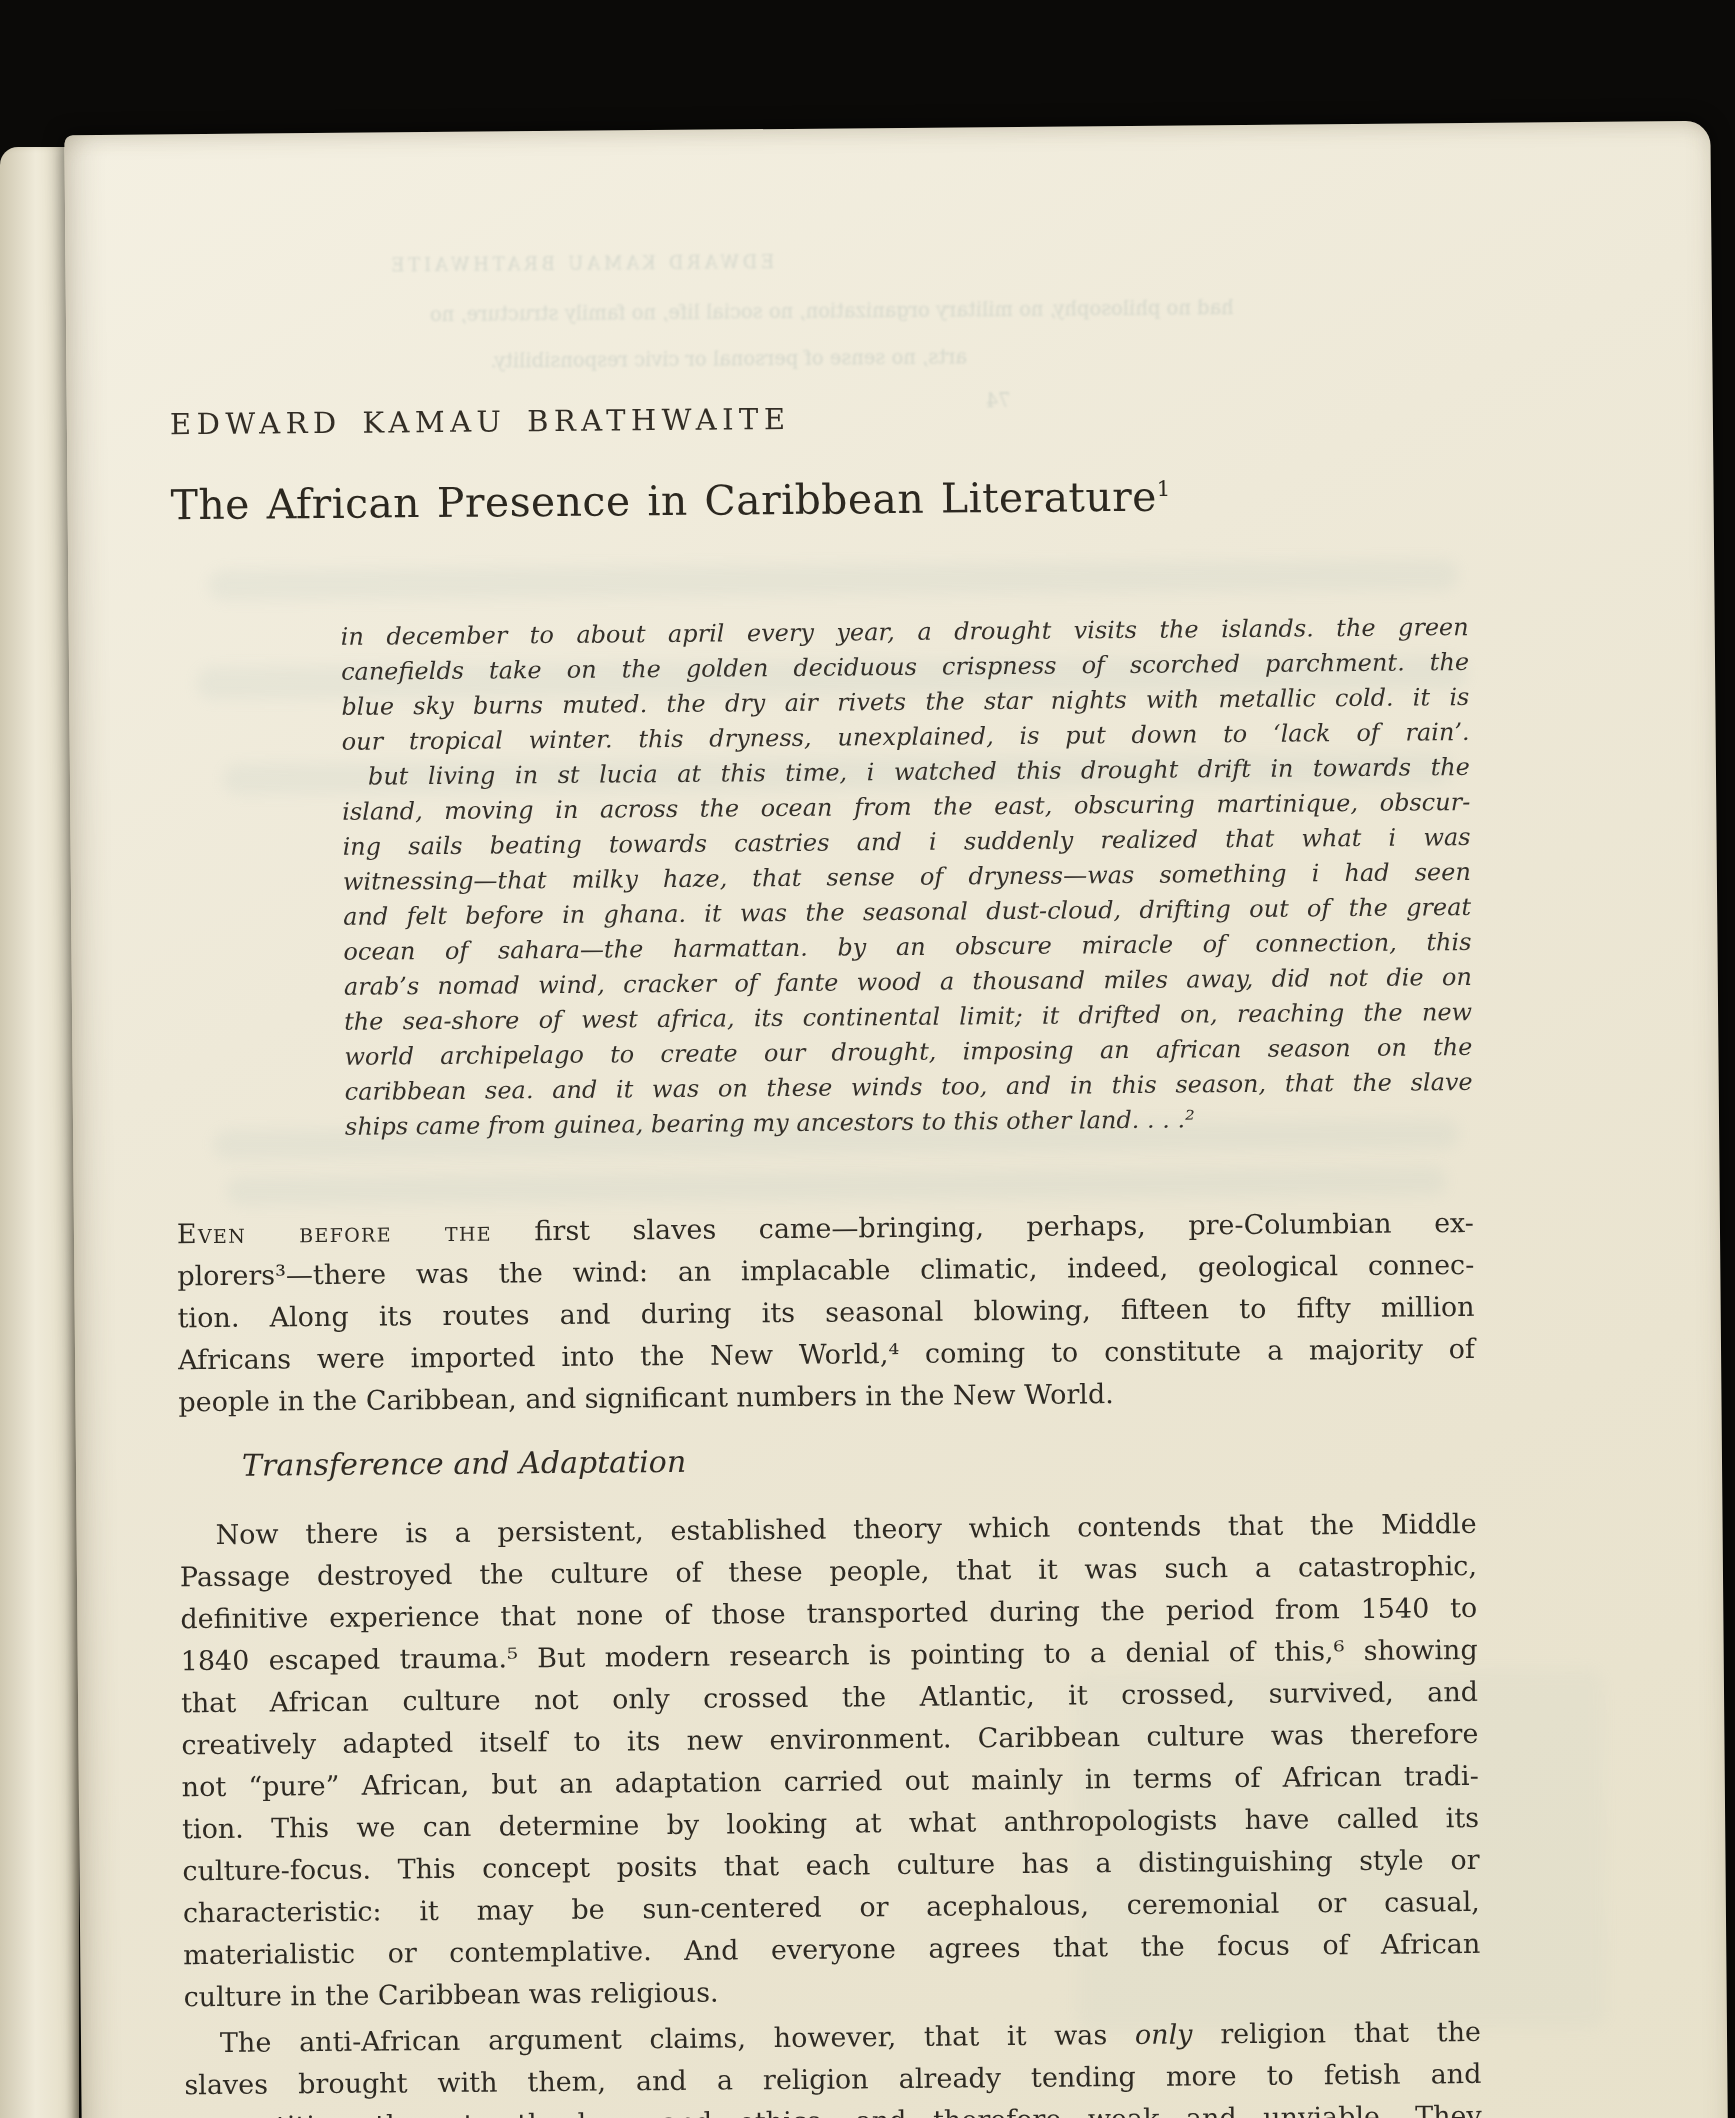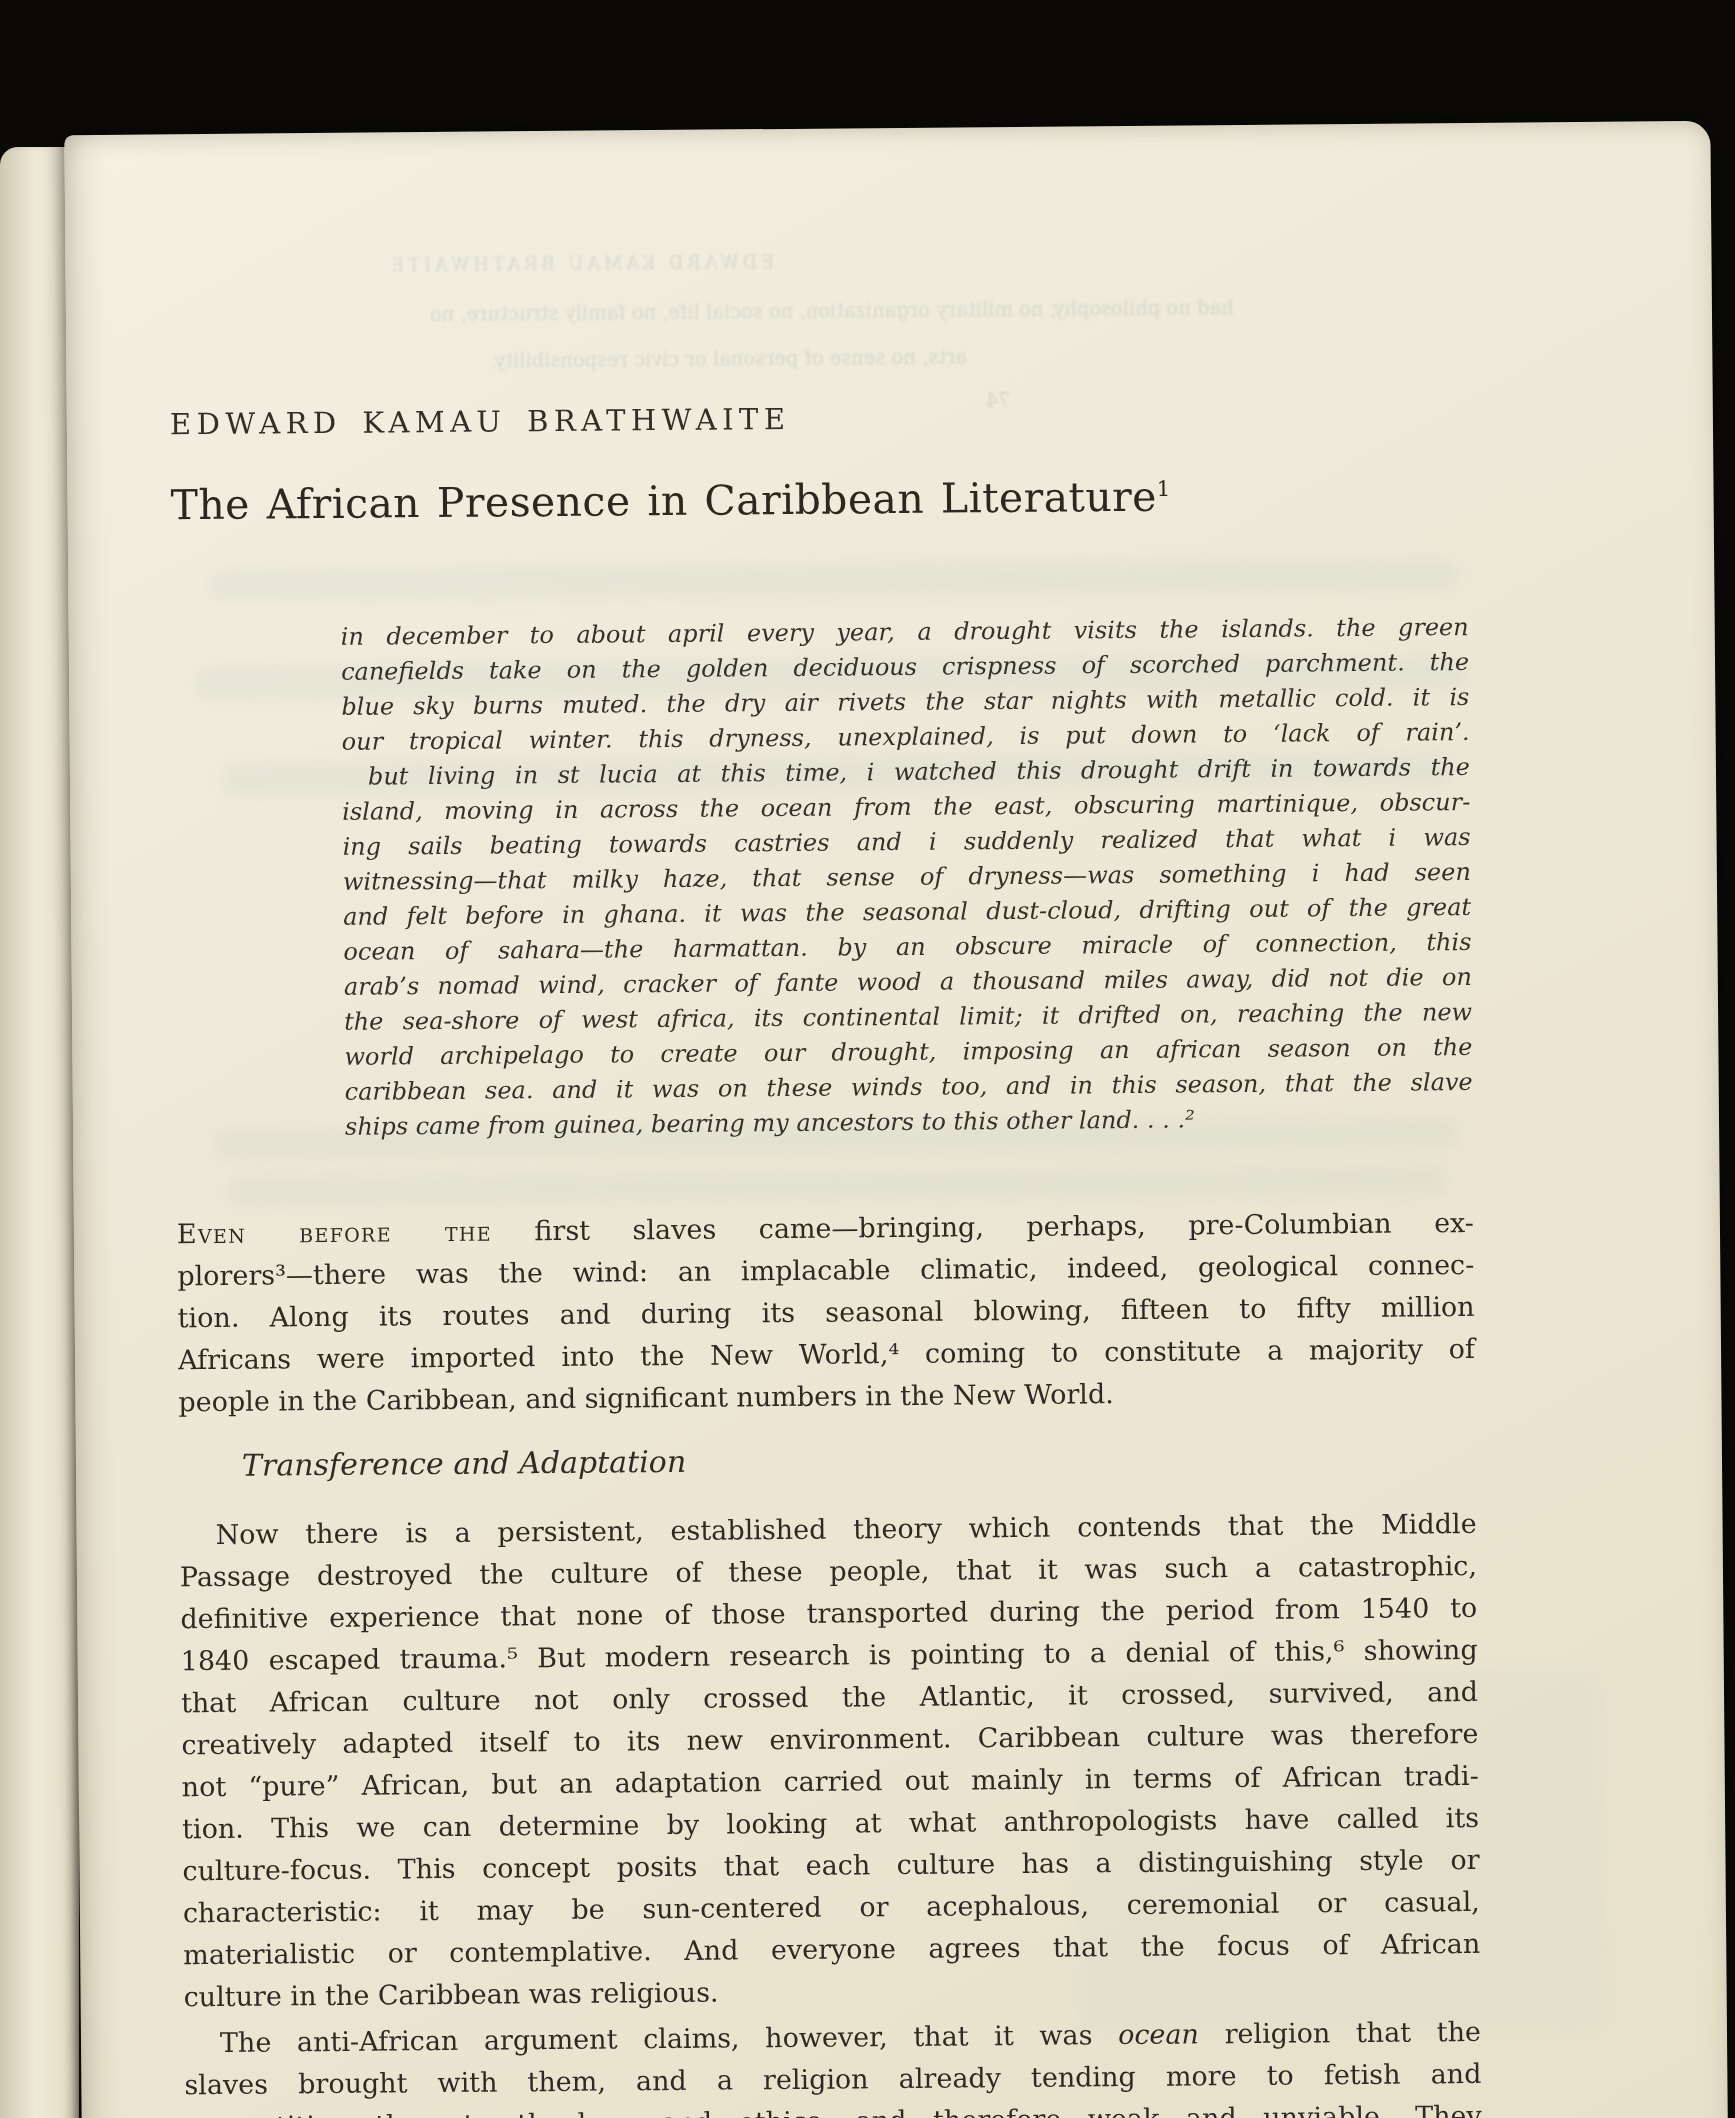--- a/index.html
+++ b/index.html
@@ -117,21 +117,21 @@
         <div class="ln">creatively adapted itself to its new environment. Caribbean culture was therefore</div>
         <div class="ln">not “pure” African, but an adaptation carried out mainly in terms of African tradi-</div>
         <div class="ln">tion. This we can determine by looking at what anthropologists have called its</div>
         <div class="ln">culture-focus. This concept posits that each culture has a distinguishing style or</div>
         <div class="ln">characteristic: it may be sun-centered or acephalous, ceremonial or casual,</div>
         <div class="ln">materialistic or contemplative. And everyone agrees that the focus of African</div>
         <div class="ln end">culture in the Caribbean was religious.</div>
       </div>
 
       <div class="abs bodytext" style="top:1888px;">
-        <div class="ln ind2"><span>The anti-African argument claims, however, that it was </span><span class="em">ocean</span><span> religion that the</span></div>
+        <div class="ln ind2"><span>The anti-African argument claims, however, that it was </span><span class="em">only</span><span> religion that the</span></div>
         <div class="ln">slaves brought with them, and a religion already tending more to fetish and</div>
         <div class="ln">superstition than to theology and ethics, and therefore weak and unviable. They</div>
 
       </div>
 
     </div>
 
   </div>
 
 </div>

